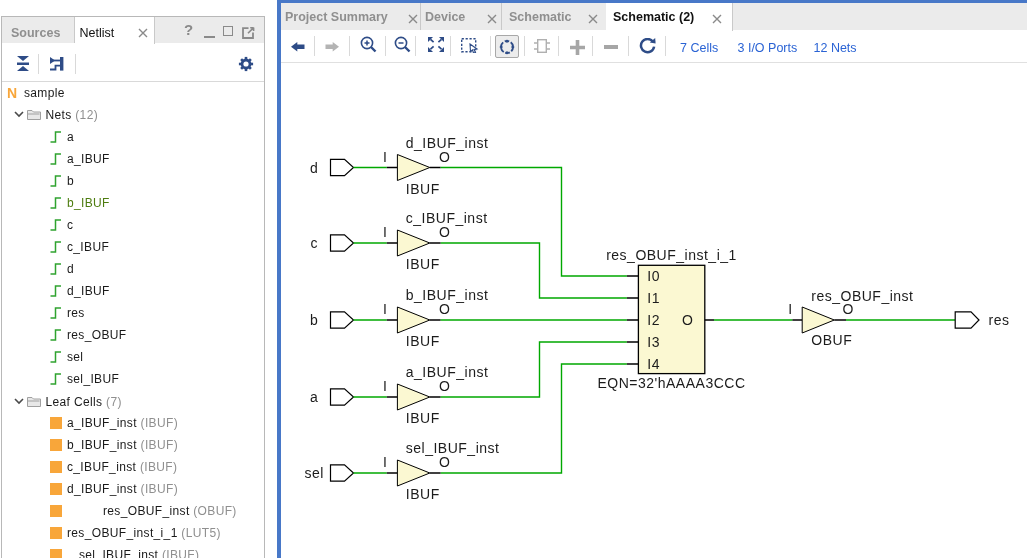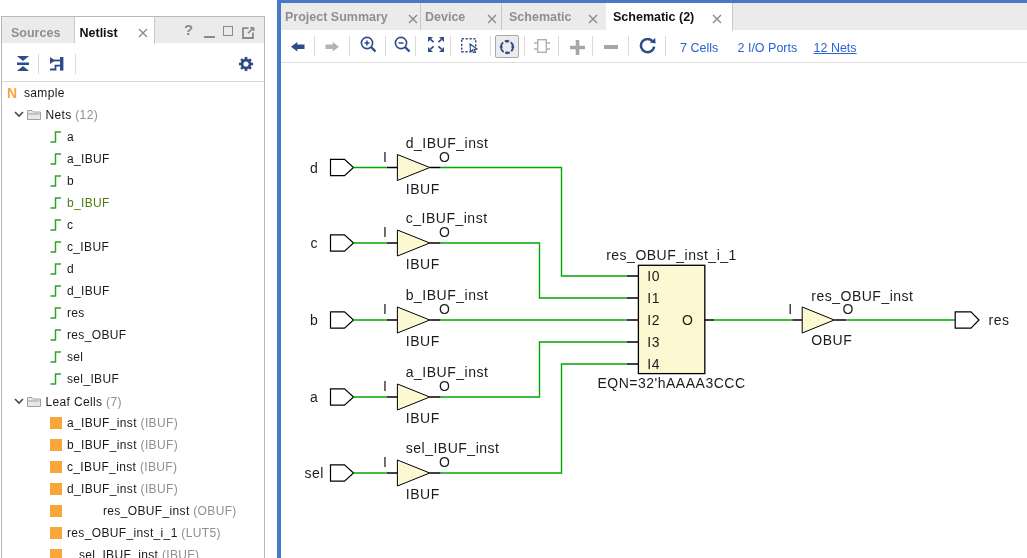--- a/index.html
+++ b/index.html
@@ -3,21 +3,21 @@
 * { margin:0; padding:0; box-sizing:border-box; }
 body { width:1027px; height:558px; background:#ffffff; font-family:"Liberation Sans", sans-serif; position:relative; overflow:hidden; }
 .abs { position:absolute; }
 </style></head><body>
 
 <div class="abs" style="left:1px;top:16px;width:264px;height:552px;border:1px solid #b8b8b8;background:#fff;">
 <div class="abs" style="left:0;top:0;width:262px;height:26px;background:#ebebeb;"></div>
 <div class="abs" style="left:9px;top:3px;height:26px;line-height:26px;font-size:12.5px;font-weight:bold;color:#8f8f8f;">Sources</div>
 <div class="abs" style="left:72px;top:0;width:1px;height:26px;background:#c9c9c9;"></div>
 <div class="abs" style="left:73px;top:0;width:80px;height:27px;background:#fff;border-right:1px solid #c9c9c9;"></div>
-<div class="abs" style="left:77.5px;top:3px;height:26px;line-height:26px;font-size:12.5px;font-weight:bold;color:#111;">Netlist</div>
+<div class="abs" style="left:77.5px;top:3px;height:26px;line-height:26px;font-size:12.5px;font-weight:normal;color:#111;">Netlist</div>
 <svg class="abs" style="left:136px;top:11px;" width="10" height="10">
       <path d="M1 1 L9 9 M9 1 L1 9" stroke="#8a8a8a" stroke-width="1.4"></path>
     </svg>
 <div class="abs" style="left:182px;top:4px;font-size:15px;font-weight:bold;color:#8a8a8a;">?</div>
 <div class="abs" style="left:202px;top:19px;width:11px;height:2px;background:#8a8a8a;"></div>
 <div class="abs" style="left:221px;top:9px;width:10px;height:10px;border:1.5px solid #8a8a8a;"></div>
 <svg class="abs" style="left:240px;top:10px;" width="13" height="12">
       <path d="M6.5 1.2 L1 1.2 L1 11 L11 11 L11 5.5" stroke="#8a8a8a" stroke-width="1.8" fill="none"></path>
       <path d="M6 6.2 L11.6 0.6 M11.6 0.6 L8.2 0.6 M11.6 0.6 L11.6 4" stroke="#8a8a8a" stroke-width="1.6" fill="none"></path>
     </svg>
@@ -207,22 +207,22 @@
   </svg>
 <div class="abs" style="left:592px;top:36px;width:1px;height:20px;background:#d9d9d9;"></div>
 <div class="abs" style="left:604px;top:45px;width:14px;height:4px;background:#a6a6a6;"></div>
 <div class="abs" style="left:628px;top:36px;width:1px;height:20px;background:#d9d9d9;"></div>
 <svg class="abs" style="left:639px;top:38px;" width="17" height="17">
 <path d="M13.8 3.6 A6.6 6.6 0 1 0 15.1 8.6" stroke="#2e4c87" stroke-width="2.5" fill="none"></path>
 <path d="M10.8 4.6 L16.6 5.4 L16.2 0 Z" fill="#2e4c87"></path>
   </svg>
 <div class="abs" style="left:665px;top:36px;width:1px;height:20px;background:#d9d9d9;"></div>
 <div class="abs" style="left:680px;top:41px;font-size:12.5px;color:#2a63d4;">7 Cells</div>
-<div class="abs" style="left:737.5px;top:41px;font-size:12.5px;color:#2a63d4;">2 I/O Ports</div>
-<div class="abs" style="left:813.5px;top:41px;font-size:12.5px;color:#2a63d4;text-decoration:underline;">12 Nets</div>
+<div class="abs" style="left:737.5px;top:41px;font-size:12.5px;color:#2a63d4;">3 I/O Ports</div>
+<div class="abs" style="left:813.5px;top:41px;font-size:12.5px;color:#2a63d4;">12 Nets</div>
 <svg class="abs" style="left:281px;top:63px;" width="746" height="495" font-family="Liberation Sans, sans-serif" font-size="14px" fill="#1c1c1c">
 <path d="M49.5 96.30000000000001 L63.5 96.30000000000001 L72.5 104.5 L63.5 112.69999999999999 L49.5 112.69999999999999 Z" fill="#fff" stroke="#000" stroke-width="1.2"></path>
 <text x="33.19999999999999" y="109.5" text-anchor="middle" font-size="14px" letter-spacing="0.5">d</text>
 <path d="M72.5 104.5 L105.80000000000001 104.5" stroke="#00a800" stroke-width="1.4" fill="none"></path>
 <path d="M105.80000000000001 104.5 L116.39999999999998 104.5" stroke="#000" stroke-width="1.5" fill="none"></path>
 <path d="M116.39999999999998 91.5 L148.8 104.5 L116.39999999999998 117.5 Z" fill="#fbf8d2" stroke="#000" stroke-width="1"></path>
 <path d="M148.8 104.5 L159.7 104.5" stroke="#000" stroke-width="1.5" fill="none"></path>
 <text x="104.19999999999999" y="98.5" text-anchor="middle" font-size="14px" letter-spacing="0.5">I</text>
 <text x="163.8" y="98.5" text-anchor="middle" font-size="14px" letter-spacing="0.5">O</text>
 <text x="124.80000000000001" y="84.5" text-anchor="start" font-size="14px" letter-spacing="0.5">d_IBUF_inst</text>

